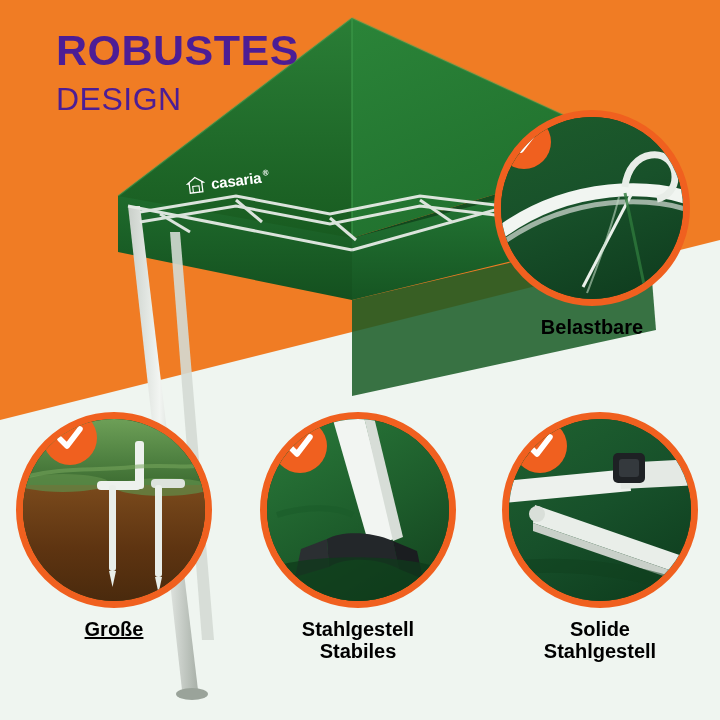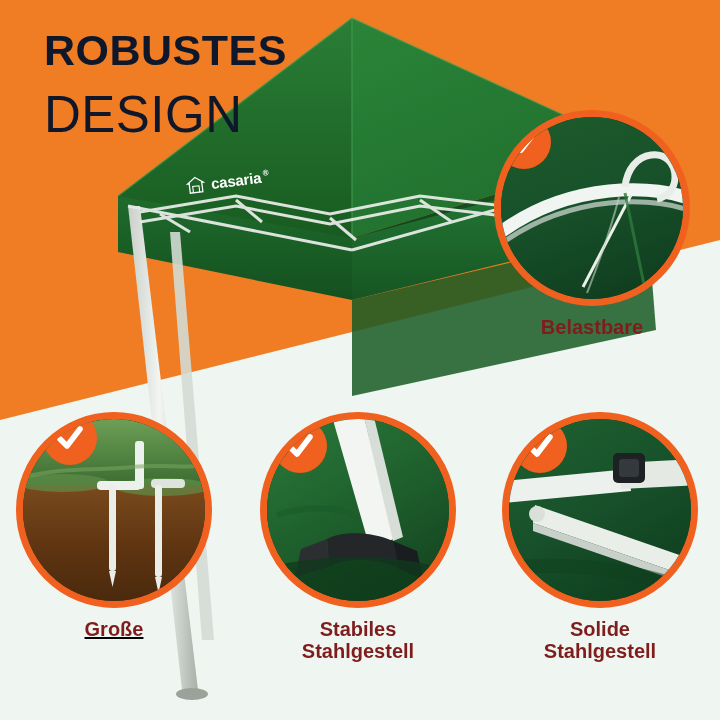--- a/index.html
+++ b/index.html
@@ -28,38 +28,38 @@
     left: 0;
     top: 0;
     width: 720px;
     height: 720px;
     background: #EFF5F0;
     clip-path: polygon(0 420px, 720px 240px, 720px 720px, 0 720px);
   }
   
   .headline {
     position: absolute;
-    left: 44px;
+    left: 56px;
     top: 30px;
-    color: #0f172a;
+    color: #4c1d95;
     line-height: 0.96;
     z-index: 40;
   }
   .headline .l1 {
     font-size: 43px;
     font-weight: bold;
     letter-spacing: 0.5px;
     display: block;
   }
   .headline .l2 {
-    font-size: 51px;
+    font-size: 32px;
     font-weight: 300;
     letter-spacing: 0.5px;
     display: block;
-    margin-top: 20px;
+    margin-top: 13px;
   }
   
   .gazebo {
     position: absolute;
     left: 0;
     top: 0;
     width: 720px;
     height: 720px;
     z-index: 10;
   }
@@ -104,21 +104,21 @@
     border-radius: 50%;
     background: #F0601F;
     display: flex;
     align-items: center;
     justify-content: center;
     z-index: 5;
   }
   .check svg { display: block; }
   .caption {
     text-align: center;
-    color: #7f1d1d;
+    color: #000000;
     font-weight: bold;
     line-height: 1.12;
     margin-top: 10px;
   }
   .caption .cl { display: block; }
   
   .ph-dring-bg {
     position: absolute; inset: 0;
     background: linear-gradient(160deg,#1d5c2b 0%, #18512a 45%, #0e3a1d 100%);
   }
@@ -289,22 +289,22 @@
         <path d="M0,150 C40,134 140,134 182,152 L182,182 L0,182 Z" fill="#0f3a1b" opacity="0.75"></path>
         <path d="M10,96 C40,86 70,88 86,96" fill="none" stroke="#1a5c29" stroke-width="6" opacity="0.6"></path>
       </svg>
       <div class="check" style="width:54px;height:54px;left:6px;top:0px;">
         <svg width="30" height="30" viewBox="0 0 30 30">
           <path d="M5 16 L12 23 L25 6" fill="none" stroke="#ffffff" stroke-width="5.5" stroke-linecap="round" stroke-linejoin="round"></path>
         </svg>
       </div>
     </div>
     <div class="caption" style="font-size:20px;">
+      <span class="cl">Stahlgestell</span>
       <span class="cl">Stabiles</span>
-      <span class="cl">Stahlgestell</span>
     </div>
   </div>
 
   <div class="feature" style="left:494px; top:412px; width:212px;">
     <div class="circle" style="width:182px;height:182px;margin:0 auto;">
       <div class="photo ph-brace-bg"></div>
       <svg viewBox="0 0 182 182" style="position:absolute;inset:0;">
         <path d="M-6,62 L120,50 L122,72 L-6,84 Z" fill="#EDF1ED"></path>
         <path d="M110,44 L188,40 L190,66 L112,70 Z" fill="#E4E9E4"></path>
         <rect x="104" y="34" width="32" height="30" rx="5" fill="#1e2124"></rect>

